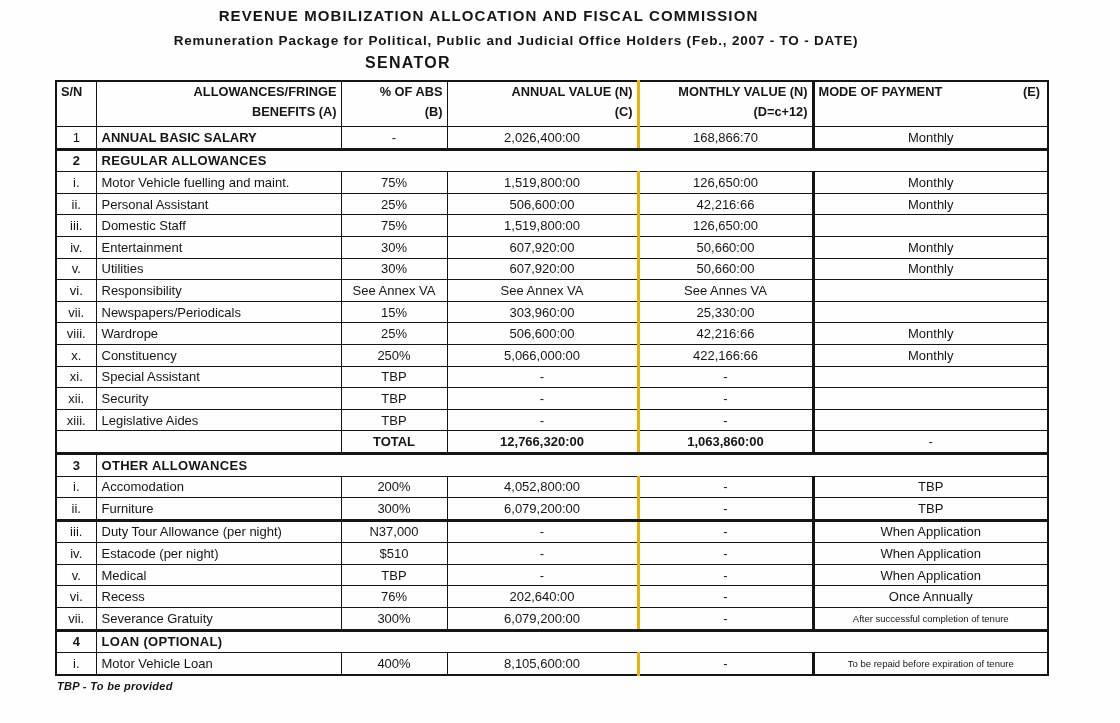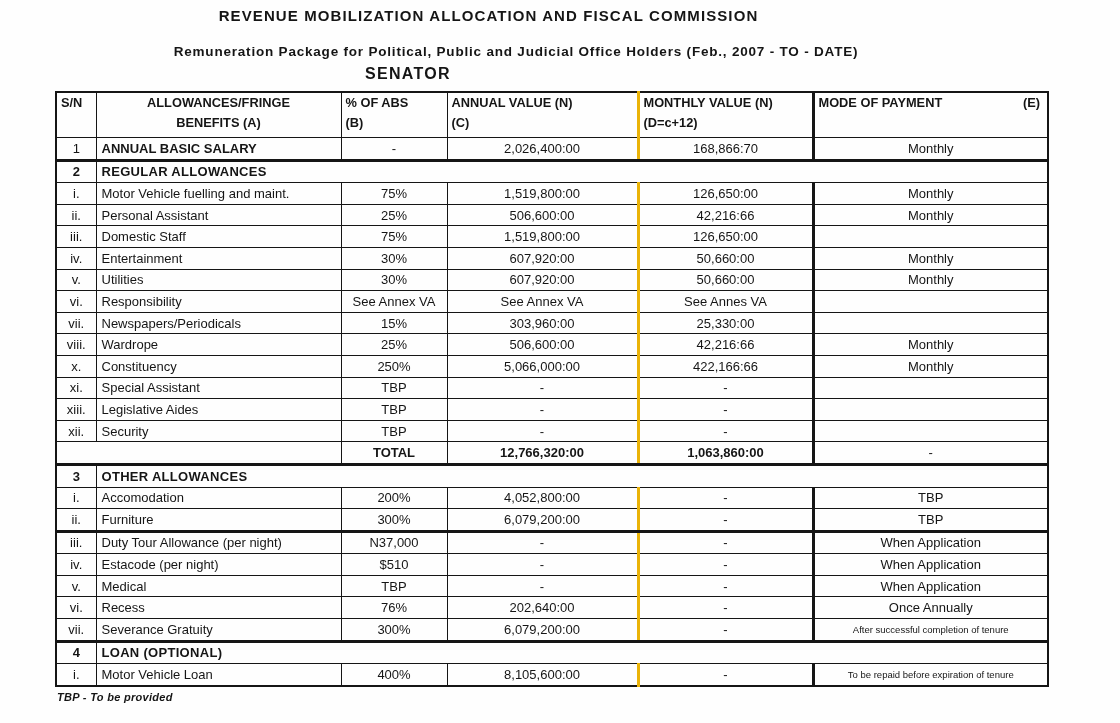--- a/index.html
+++ b/index.html
@@ -14,21 +14,21 @@
   }
   .page { position: relative; padding-top: 7px; }
 
   .doc-title {
     width: 992px; margin: 0 0 0 55px;
     box-sizing: border-box; padding-right: 125px;
     text-align: center;
     font-size: 15px; font-weight: bold; letter-spacing: 1.1px;
   }
   .doc-subtitle {
-    width: 992px; margin: 20px 0 0 55px;
+    width: 992px; margin: 9px 0 0 55px;
     box-sizing: border-box; padding-right: 70px;
     text-align: center;
     font-size: 13.5px; font-weight: bold; letter-spacing: 0.8px;
   }
   .doc-office {
     margin: 6px 0 0 365px;
     font-size: 16px; font-weight: bold; letter-spacing: 1.3px;
   }
 
   table.remuneration-table {
@@ -55,22 +55,22 @@
   thead th {
     height: 44px;
     vertical-align: top;
     font-size: 12.8px;
     font-weight: bold;
     padding-top: 3px;
     border-bottom: 2.2px solid #151515;
     line-height: 20px;
   }
   thead th.c-sn    { text-align: left; }
-  thead th.c-label { text-align: center; }
-  thead th.c-abs, thead th.c-annual, thead th.c-monthly { text-align: left; }
+  thead th.c-label { text-align: right; }
+  thead th.c-abs, thead th.c-annual, thead th.c-monthly { text-align: right; }
   thead th.c-mode  { text-align: left; }
   .mode-head-line { display: flex; justify-content: space-between; padding-right: 3px; align-items: flex-end; }
 
   tbody td {
     height: 20.6px;
     font-size: 13px;
     line-height: 1;
   }
   td.c-sn     { text-align: center; }
   td.c-label  { text-align: left; padding-left: 5px; }
@@ -226,30 +226,30 @@
         </tr>
         <tr>
           <td class="c-sn">xi.</td>
           <td class="c-label">Special Assistant</td>
           <td class="c-abs">TBP</td>
           <td class="c-annual">-</td>
           <td class="c-monthly">-</td>
           <td class="c-mode"></td>
         </tr>
         <tr>
+          <td class="c-sn">xii.</td>
+          <td class="c-label">Security</td>
+          <td class="c-abs">TBP</td>
+          <td class="c-annual">-</td>
+          <td class="c-monthly">-</td>
+          <td class="c-mode"></td>
+        </tr>
+        <tr>
           <td class="c-sn">xiii.</td>
           <td class="c-label">Legislative Aides</td>
-          <td class="c-abs">TBP</td>
-          <td class="c-annual">-</td>
-          <td class="c-monthly">-</td>
-          <td class="c-mode"></td>
-        </tr>
-        <tr>
-          <td class="c-sn">xii.</td>
-          <td class="c-label">Security</td>
           <td class="c-abs">TBP</td>
           <td class="c-annual">-</td>
           <td class="c-monthly">-</td>
           <td class="c-mode"></td>
         </tr>
         <tr class="thick-bottom">
           <td class="c-merged" colspan="2"></td>
           <td class="c-abs bold">TOTAL</td>
           <td class="c-annual bold">12,766,320:00</td>
           <td class="c-monthly bold">1,063,860:00</td>

